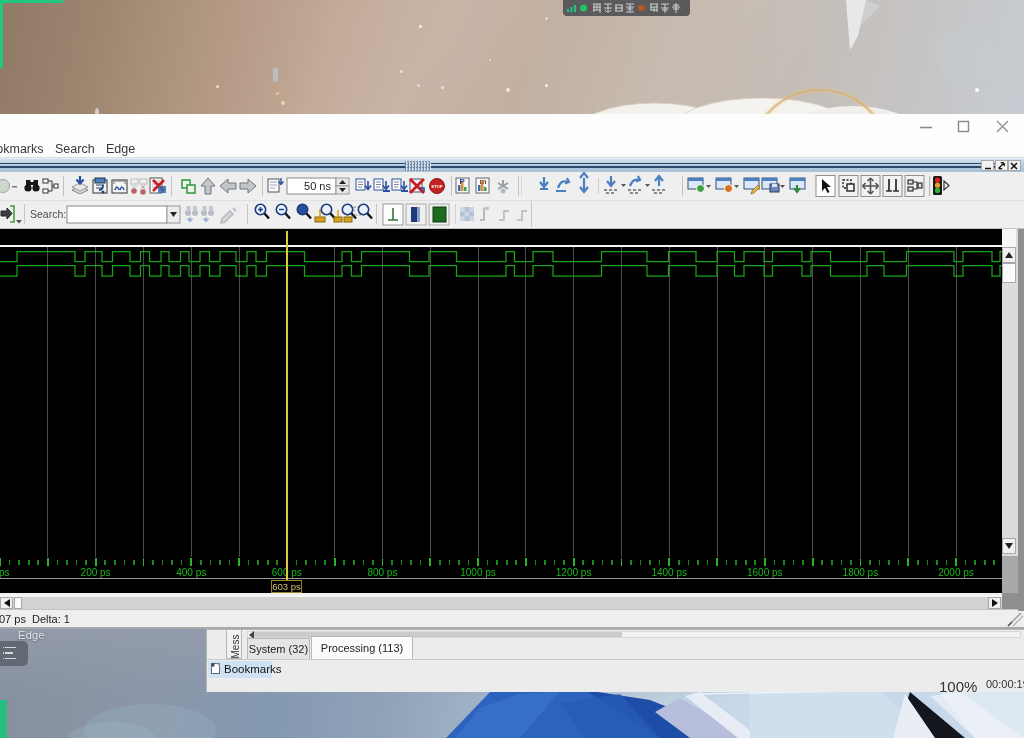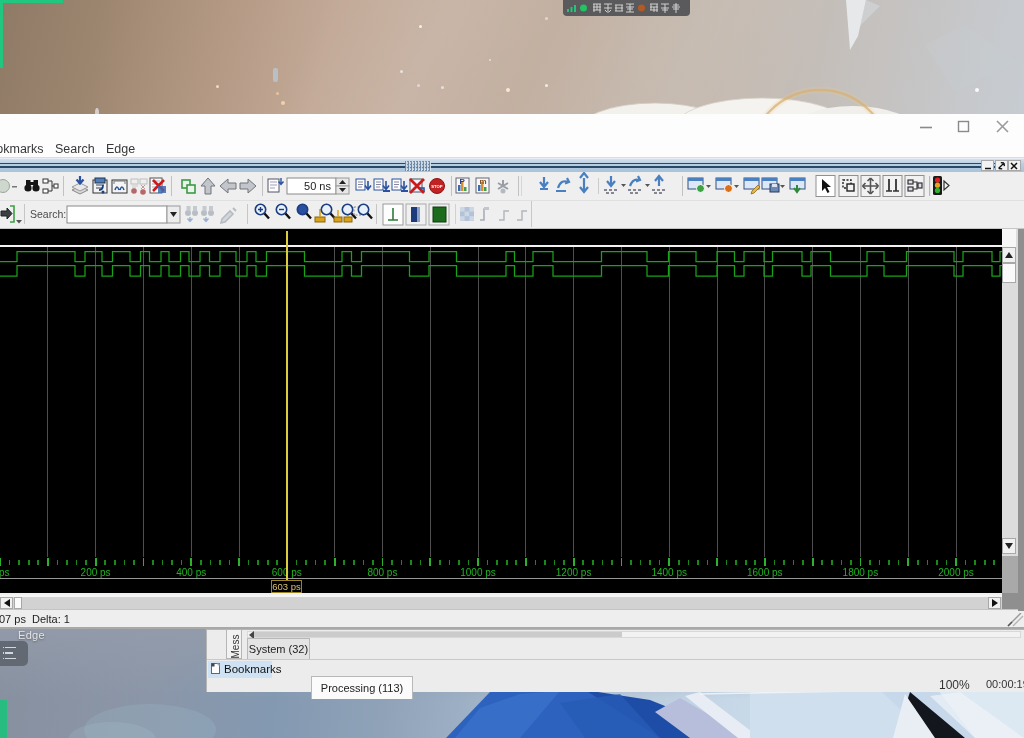--- a/index.html
+++ b/index.html
@@ -663,25 +663,25 @@
   <div style="position:absolute;left:19px;top:0;width:16px;height:29px;background:#f2f2f2;border:1px solid #b5b5b5;border-top:none;box-sizing:border-box;">
     <span style="position:absolute;left:-7px;top:8px;font-size:10px;color:#333;transform:rotate(-90deg) translate(0,0);transform-origin:center;display:block;width:30px;">Mess</span>
   </div>
   <div style="position:absolute;left:40px;top:1px;width:774px;height:7px;background:#f2f2f2;border:1px solid #d8d8d8;box-sizing:border-box;">
     <div style="position:absolute;left:6px;top:0px;width:368px;height:5px;background:#cbcbcb;"></div>
   </div>
   <svg width="10" height="8" style="position:absolute;left:41px;top:1px;">
       <polygon points="6,0 6,8 1,4" fill="#444"></polygon>
     </svg>
   <div style="position:absolute;left:40px;top:8px;width:63px;height:21px;background:#e4e4e4;border:1px solid #b8b8b8;border-bottom:none;box-sizing:border-box;font-size:11px;color:#222;text-align:center;line-height:20px;white-space:nowrap;overflow:hidden;">System (32)</div>
-  <div style="position:absolute;left:104px;top:6px;width:102px;height:23px;background:#fbfbfb;border:1px solid #b8b8b8;border-bottom:none;box-sizing:border-box;font-size:11px;color:#222;text-align:center;line-height:22px;white-space:nowrap;overflow:hidden;margin-top:40px;">Processing (113)</div>
+  <div style="position:absolute;left:104px;top:6px;width:102px;height:23px;background:#fbfbfb;border:1px solid #b8b8b8;border-bottom:none;box-sizing:border-box;font-size:11px;color:#222;text-align:center;line-height:22px;white-space:nowrap;overflow:hidden;">Processing (113)</div>
   <div style="position:absolute;left:0px;top:29px;width:818px;height:1px;background:#c9c9c9;"></div>
   <div style="position:absolute;left:1px;top:31px;width:64px;height:17px;background:#cfe2f4;font-size:11.5px;color:#111;">
     <span style="position:absolute;left:16px;top:2px;">Bookmarks</span>
   </div>
   <svg width="10" height="11" style="position:absolute;left:4px;top:33px;">
       <rect x="0.5" y="0.5" width="8" height="10" fill="#fdfdfd" stroke="#666"></rect>
       <polygon points="8.5,0.5 8.5,3.5 5.5,0.5" fill="#aac"></polygon>
       <rect x="0.5" y="0.5" width="3" height="3" fill="#445"></rect>
     </svg>
-  <span class="t" style="left:732px;top:48px;font-size:12px;color:#333;">100%</span>
+  <span class="t" style="left:732px;top:48px;font-size:15px;color:#333;">100%</span>
   <span class="t" style="left:779px;top:48px;font-size:11px;color:#333;">00:00:19</span>
 </div>
 
 </body></html>

